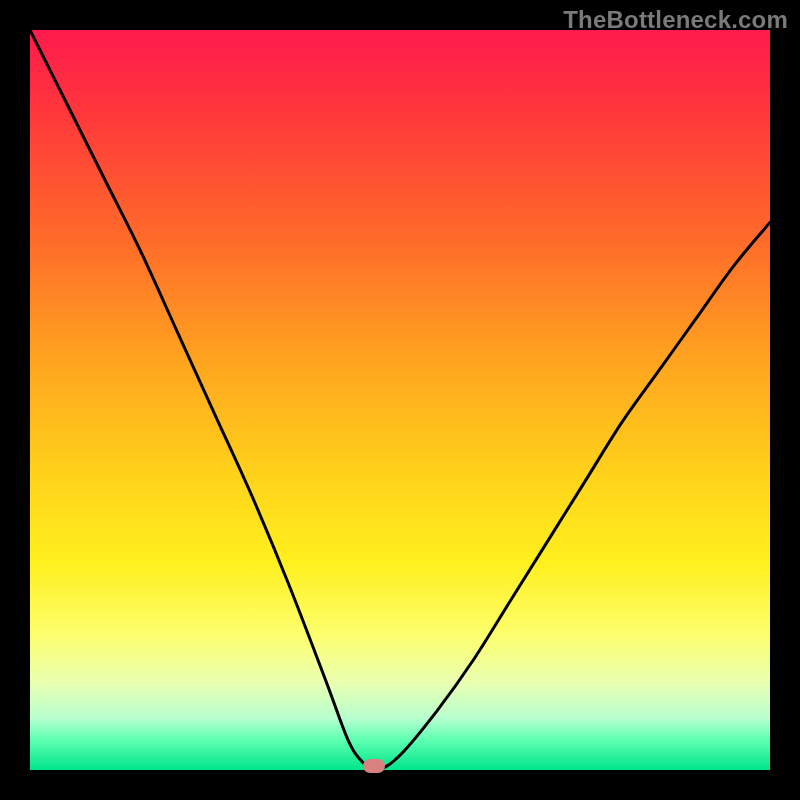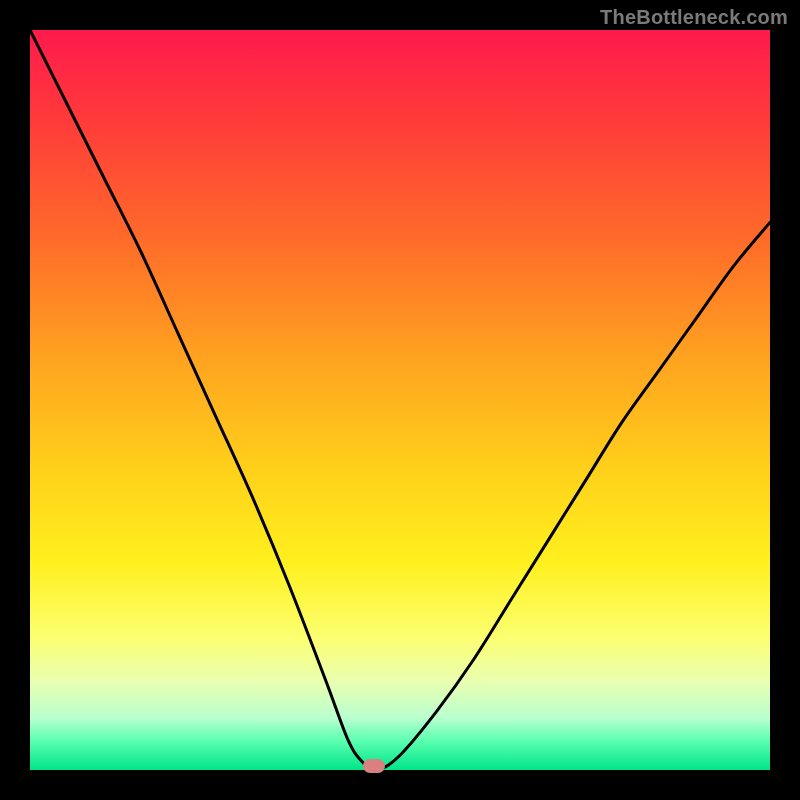--- a/index.html
+++ b/index.html
@@ -34,21 +34,21 @@
       #b8ffcf 93%,
       #5cffb0 96%,
       #00e58a 100%
     );
   }
   .watermark {
     position: absolute;
     top: 6px;
     right: 12px;
     font-family: Arial, Helvetica, sans-serif;
-    font-size: 20px;
+    font-size: 24px;
     font-weight: 600;
     color: #7a7a7a;
     letter-spacing: 0.2px;
   }
   svg.curve {
     position: absolute;
     left: 0;
     top: 0;
     width: 740px;
     height: 740px;

